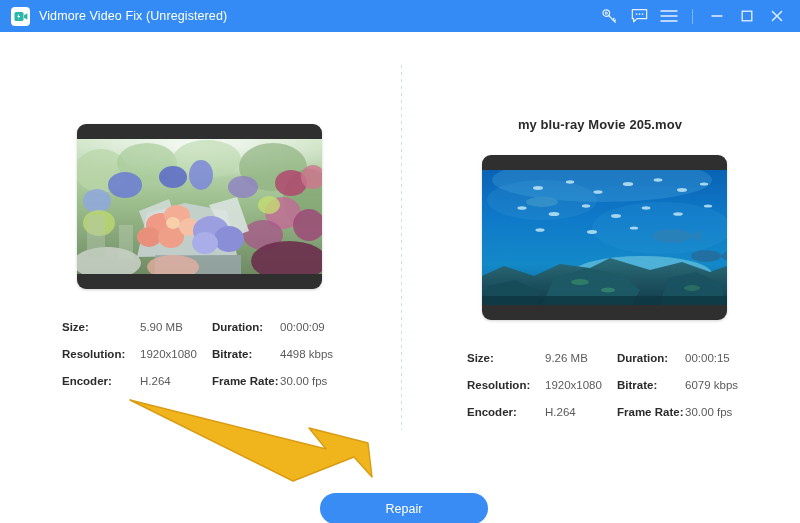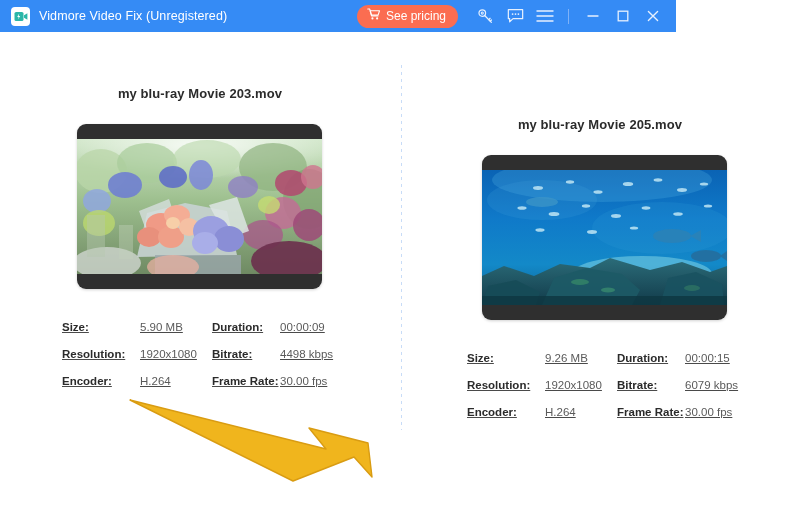--- a/index.html
+++ b/index.html
@@ -12,21 +12,21 @@
     background: #ffffff;
     font-family: "Liberation Sans", sans-serif;
     overflow: hidden;
     position: relative;
   }
 
   
   .titlebar {
     position: absolute;
     left: 0; top: 0;
-    width: 676px; height: 32px;
+    width: 800px; height: 32px;
     background: #358bf5;
     display: flex;
     align-items: center;
   }
   .app-logo {
     margin-left: 11px;
     width: 19px; height: 19px;
     background: #ffffff;
     border-radius: 4px;
     display: flex;
@@ -135,21 +135,20 @@
   .thumb .pic svg { display: block; width: 100%; height: 100%; }
 
   
   .meta {
     position: absolute;
     top: 281px;
     left: 62px;
     width: 330px;
     font-size: 11.5px;
     color: #4a4a4a;
-    text-decoration: underline;
   }
   .panel.right .meta { left: 67px; }
   .meta-row {
     display: flex;
     align-items: center;
     height: 27px;
   }
   .m-label {
     font-weight: bold;
     color: #2b2b2b;
@@ -200,31 +199,20 @@
       <rect x="0.5" y="1" width="9" height="9" rx="1.6" fill="#2bb6a8"></rect>
       <path d="M10 4.3 L13.4 2.2 L13.4 8.8 L10 6.7 Z" fill="#2bb6a8"></path>
       <path d="M5.2 2.6 L3.2 6.1 L4.7 6.1 L4.0 8.6 L6.2 5.0 L4.7 5.0 Z" fill="#ffffff"></path>
     </svg>
   </div>
 
   <div class="app-title">Vidmore Video Fix (Unregistered)</div>
 
   <div class="tb-right">
 
-    <div class="pricing-pill">
-      <span>
-        <svg width="14" height="13" viewBox="0 0 16 15">
-          <path d="M0.8 1.2 H3.1 L5.1 9.1 H12.6" fill="none" stroke="#ffffff" stroke-width="1.25" stroke-linecap="round" stroke-linejoin="round"></path>
-          <path d="M3.6 3.2 H14.4 L12.8 8.0 H5.0 Z" fill="none" stroke="#ffffff" stroke-width="1.25" stroke-linejoin="round"></path>
-          <circle cx="6.2" cy="12.0" r="1.25" fill="#ffffff"></circle>
-          <circle cx="11.6" cy="12.0" r="1.25" fill="#ffffff"></circle>
-        </svg>
-      </span>
-      <span>See pricing</span>
-    </div>
 
     <div class="tb-icon first">
       <svg width="17" height="17" viewBox="0 0 18 18">
         <circle cx="5.6" cy="5.4" r="3.5" fill="none" stroke="#e6f0fe" stroke-width="1.3"></circle>
         <circle cx="5.6" cy="5.4" r="1.1" fill="none" stroke="#e6f0fe" stroke-width="1.1"></circle>
         <path d="M8.1 7.9 L15.2 15.2" fill="none" stroke="#e6f0fe" stroke-width="1.3" stroke-linecap="round"></path>
         <path d="M12.4 12.4 L13.9 10.9" fill="none" stroke="#e6f0fe" stroke-width="1.3" stroke-linecap="round"></path>
         <path d="M14.0 14.0 L15.3 12.7" fill="none" stroke="#e6f0fe" stroke-width="1.3" stroke-linecap="round"></path>
       </svg>
     </div>
@@ -266,21 +254,20 @@
 
   </div>
 </div>
 
 <div class="content">
 
   <div class="divider"></div>
 
   <div class="panel left">
 
-    <div class="file-title">my blu-ray Movie 203.mov</div>
 
     <div class="thumb">
       <div class="pic">
         <svg viewBox="0 0 245 135" preserveAspectRatio="none">
           <defs>
             <linearGradient id="fbg" x1="0" y1="0" x2="0" y2="1">
               <stop offset="0%" stop-color="#cfe6c7"></stop>
               <stop offset="45%" stop-color="#9ec08f"></stop>
               <stop offset="100%" stop-color="#6f8a63"></stop>
             </linearGradient>
@@ -446,20 +433,21 @@
       </div>
       <div class="meta-row">
         <span class="m-label">Encoder:</span>
         <span class="m-value">H.264</span>
         <span class="m-label2">Frame Rate:</span>
         <span class="m-value2">30.00 fps</span>
       </div>
     </div>
   </div>
 
+  <button class="repair-btn">Repair</button>
 
 </div>
 
 <svg class="arrow-overlay" viewBox="0 0 800 523">
   <path d="M130 400
            L326 449
            L309 428
            L368 443
            L372 477
            L354 457

